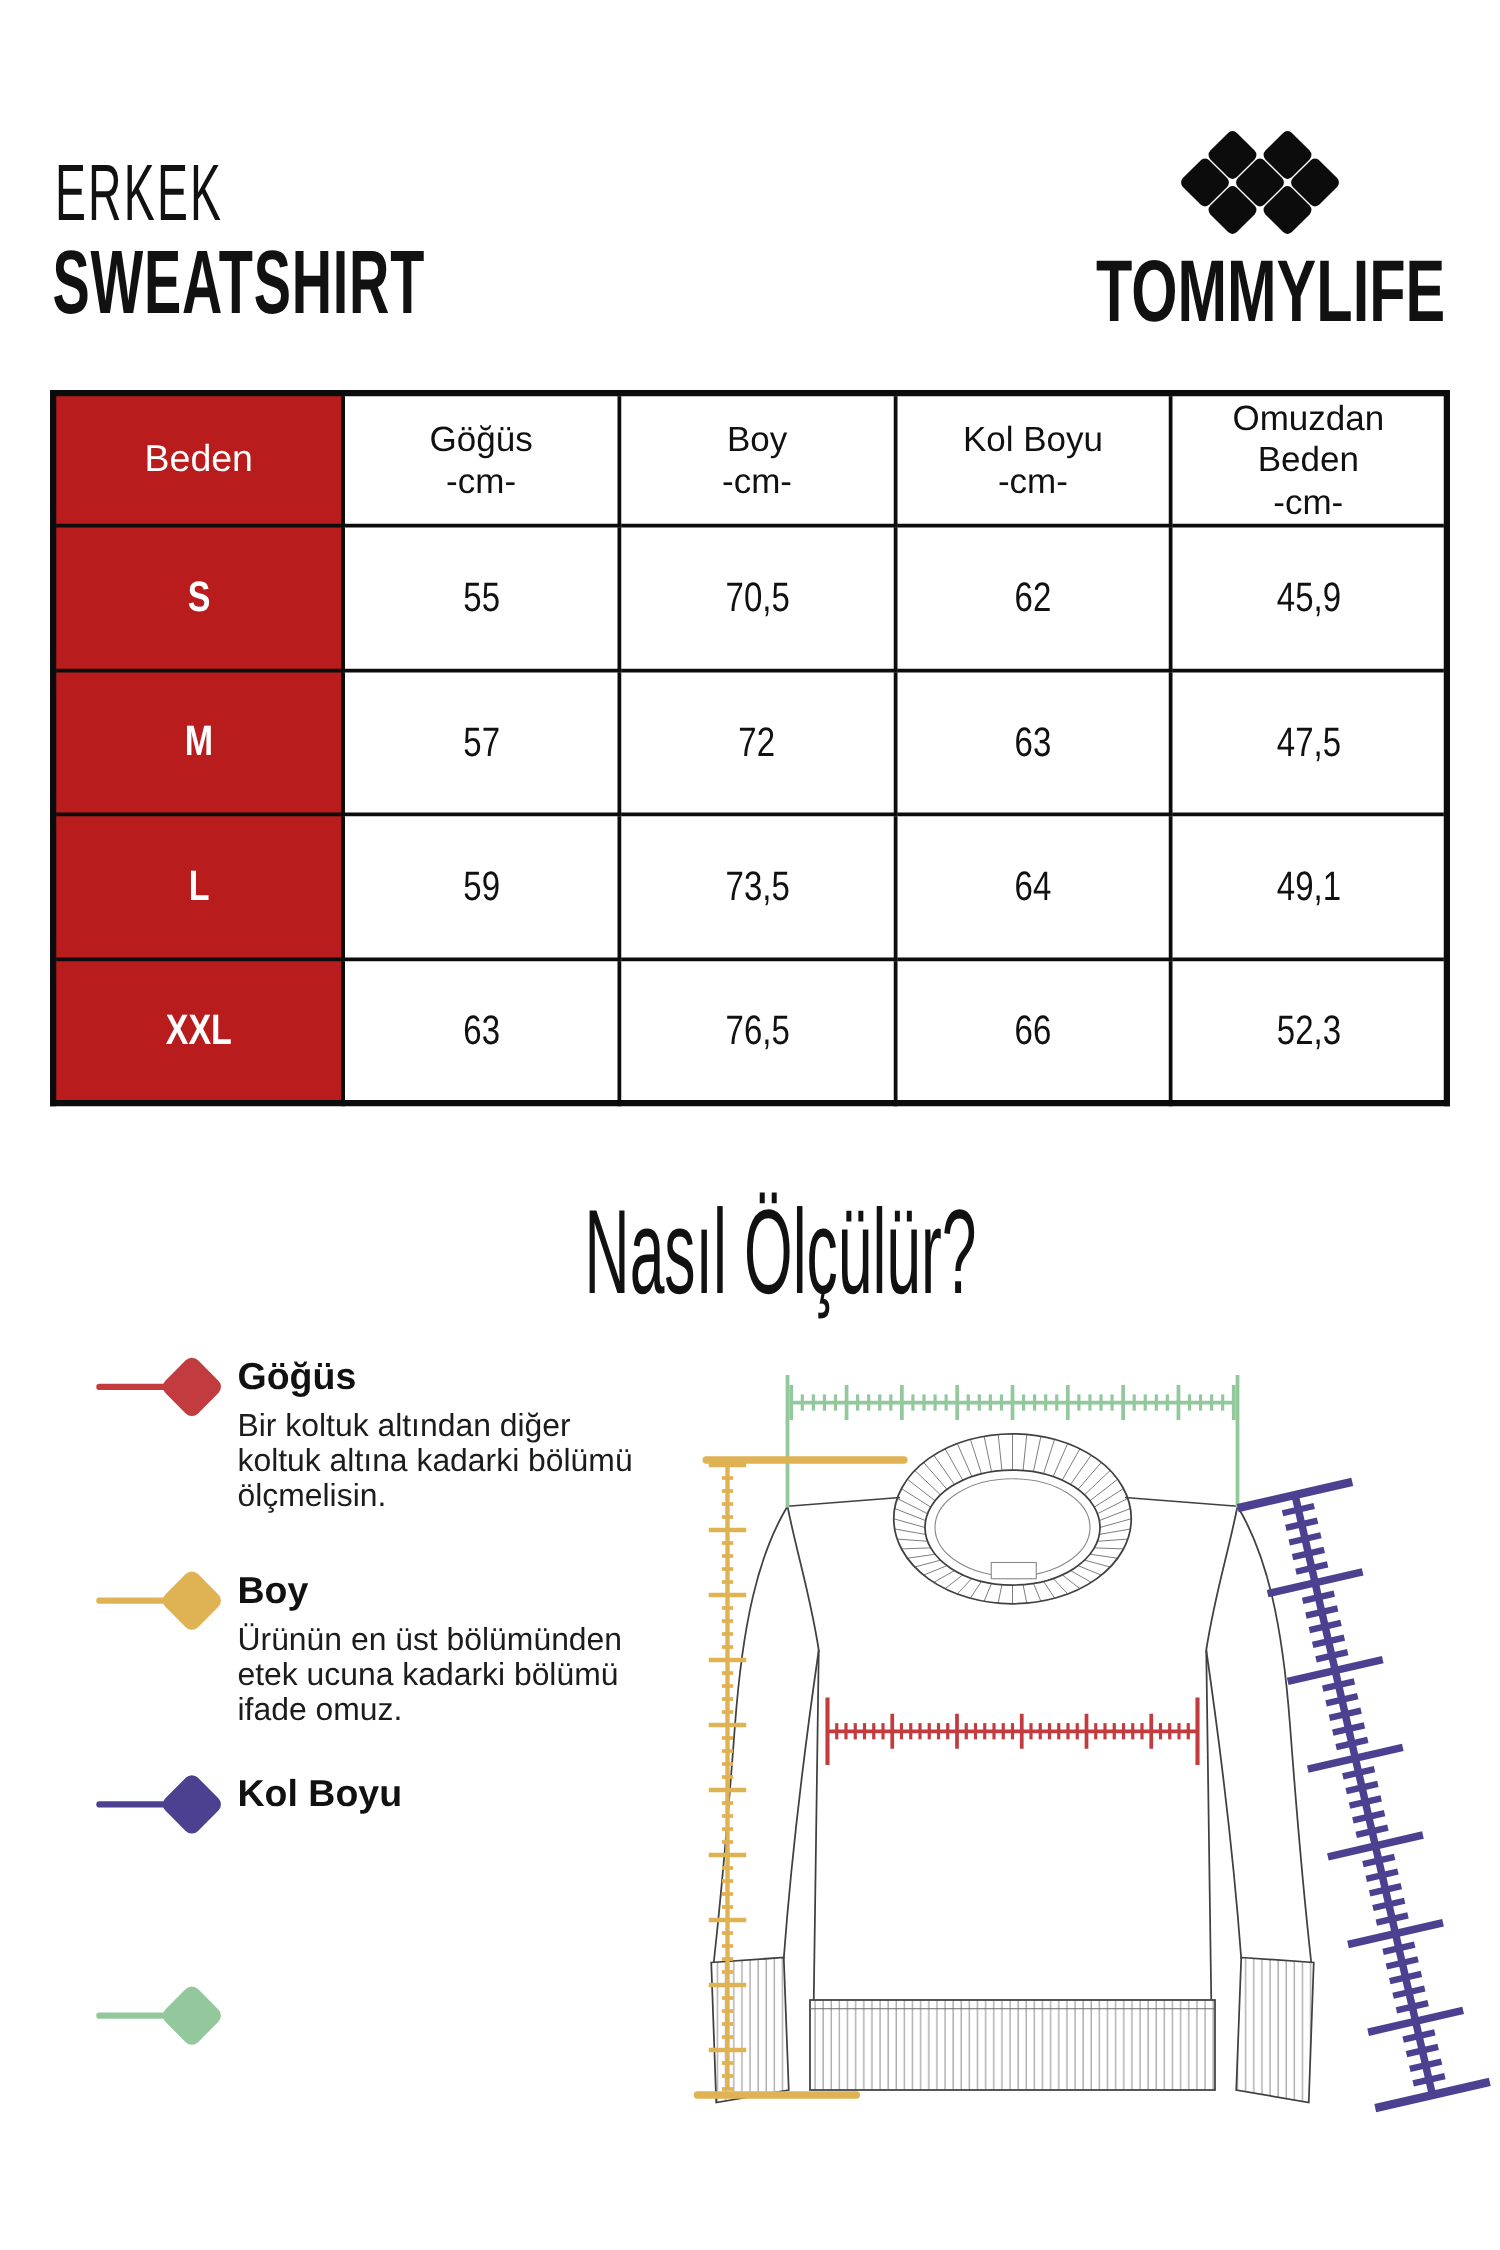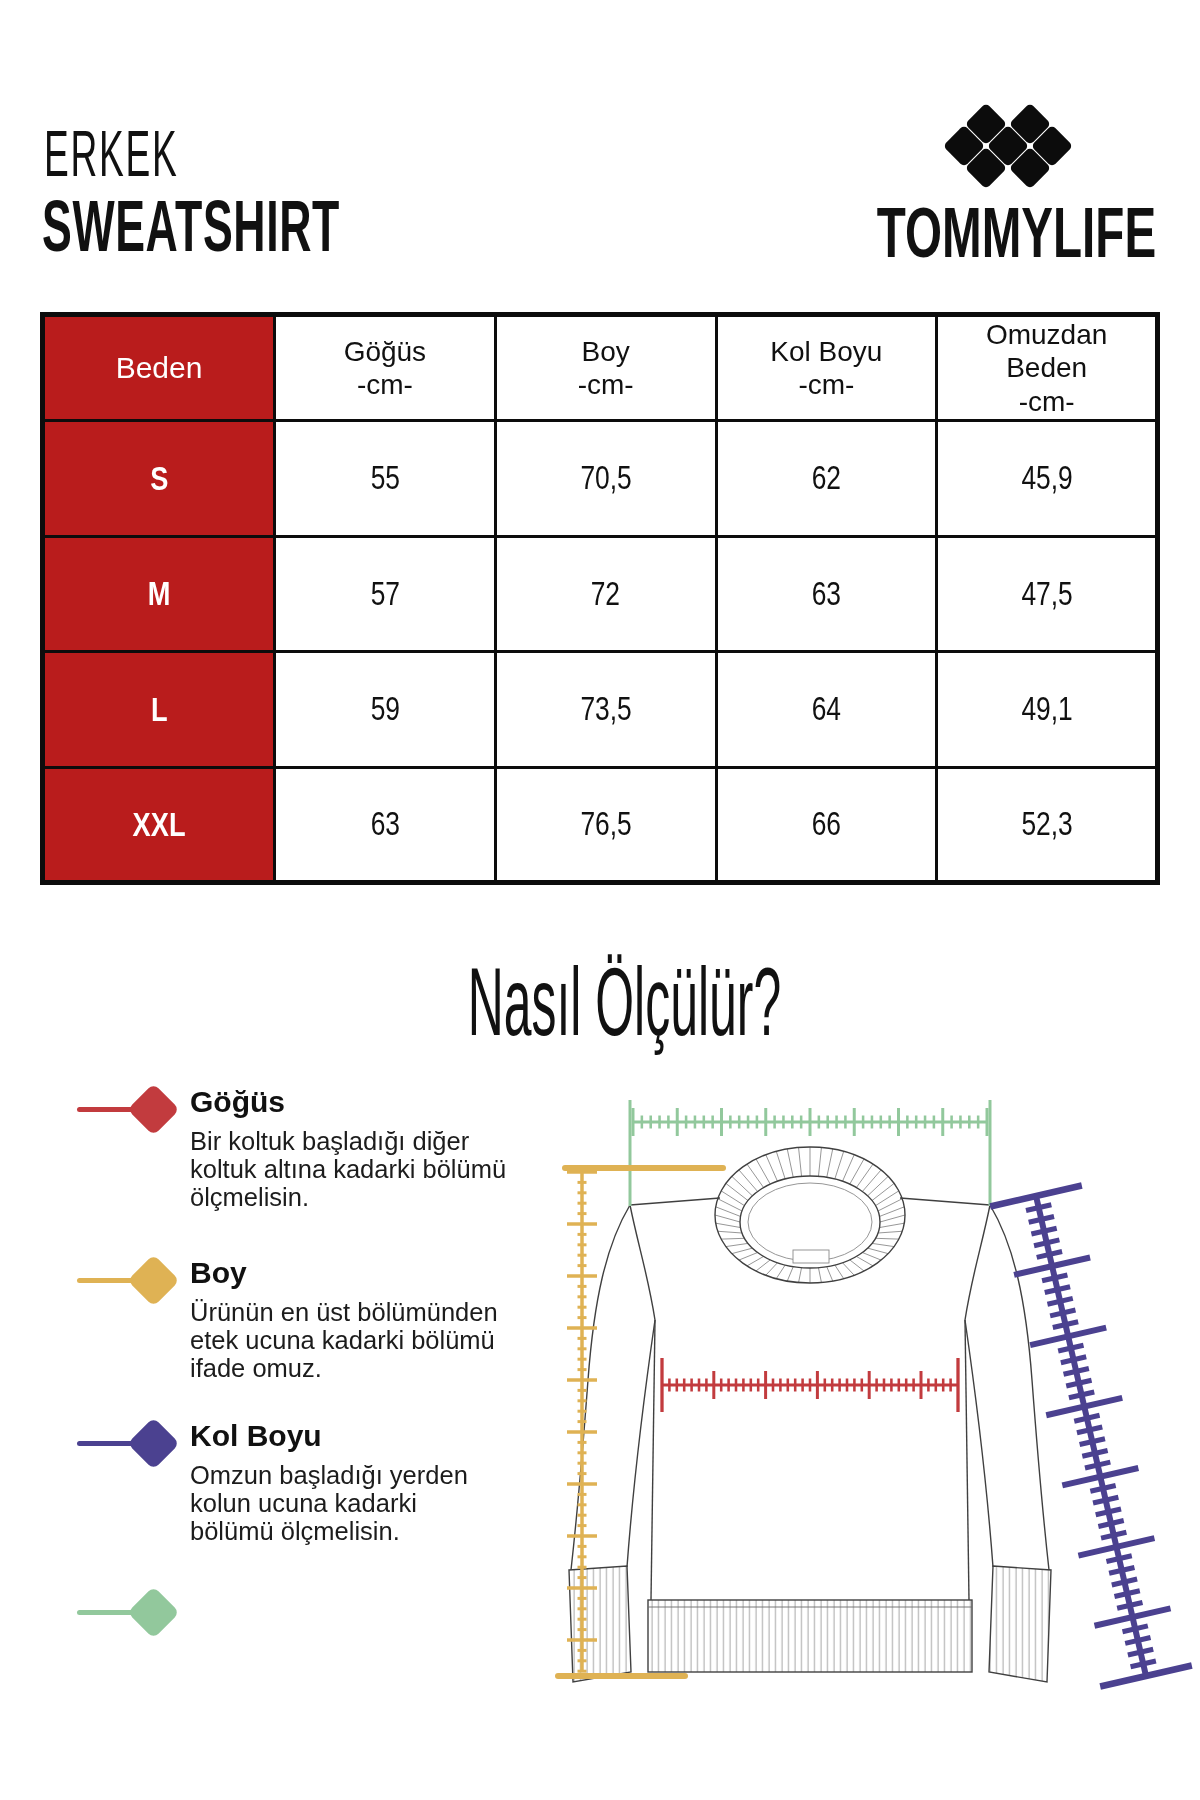--- a/index.html
+++ b/index.html
@@ -119,21 +119,21 @@
   <span class="cond">Nasıl Ölçülür?</span>
 </div>
 
 <div class="legend-item" style="top:1085px">
   <div class="dmark">
     <div class="dline" style="background: rgb(194, 59, 62);"></div>
       <div class="dshape" style="background: rgb(194, 59, 62);"></div>
   </div>
   <div class="ltext">
     <div class="ltitle">Göğüs</div>
-    <div class="ldesc pre">Bir koltuk başladığı diğer
+    <div class="ldesc pre">Bir koltuk altından diğer
 koltuk altına kadarki bölümü
 ölçmelisin.</div>
   </div>
 </div>
 <div class="legend-item" style="top:1256px">
   <div class="dmark">
     <div class="dline" style="background: rgb(223, 178, 84);"></div>
       <div class="dshape" style="background: rgb(223, 178, 84);"></div>
   </div>
   <div class="ltext">
@@ -143,23 +143,20 @@
 ifade omuz.</div>
   </div>
 </div>
 <div class="legend-item" style="top:1419px">
   <div class="dmark">
     <div class="dline" style="background: rgb(75, 65, 144);"></div>
       <div class="dshape" style="background: rgb(75, 65, 144);"></div>
   </div>
   <div class="ltext">
     <div class="ltitle">Kol Boyu</div>
-    <div class="ldesc pre">Omzun başladığı yerden
-kolun ucuna kadarki
-bölümü ölçmelisin.</div>
   </div>
 </div>
 <div class="legend-item" style="top:1588px">
   <div class="dmark">
     <div class="dline" style="background: rgb(146, 200, 156);"></div>
       <div class="dshape" style="background: rgb(146, 200, 156);"></div>
   </div>
 </div>
 
 <svg id="diagram" viewBox="0 0 720 660">

